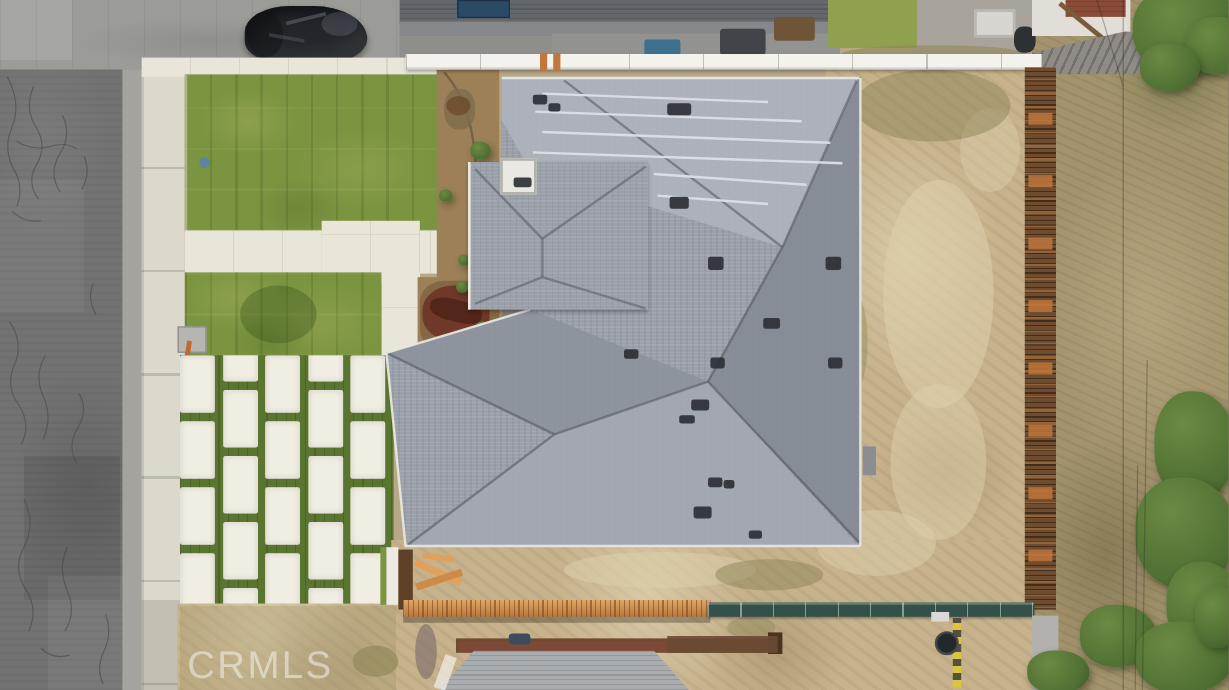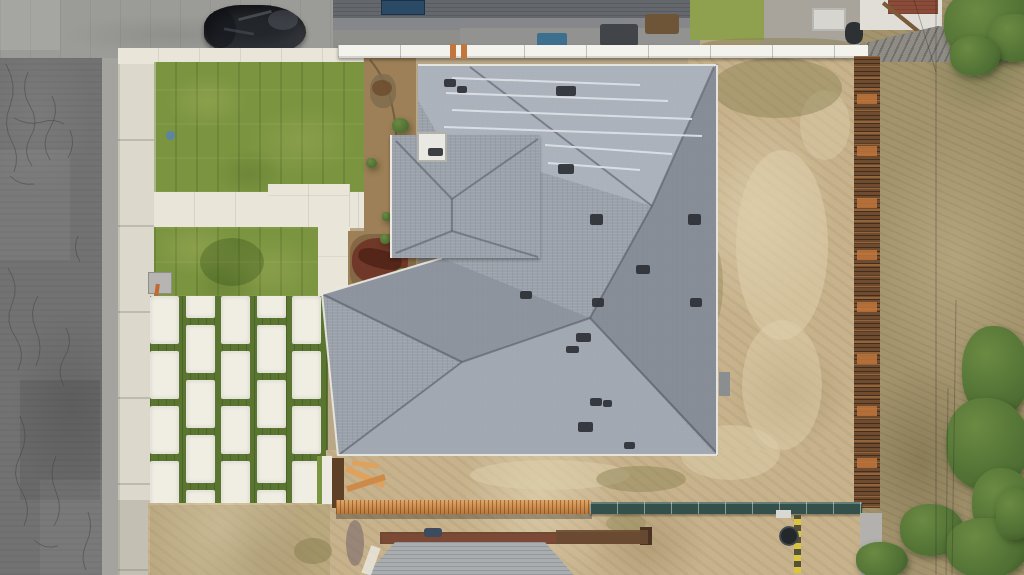--- a/index.html
+++ b/index.html
@@ -60,20 +60,21 @@
   .yellowpole{background:repeating-linear-gradient(0deg, #d9c53e 0 6px, #55503a 6px 12px)}
   .tree{background:radial-gradient(circle at 35% 30%, var(--treeLight), var(--treeGreen) 68%, #3c5526 100%);
         border-radius:46% 54% 52% 48%;box-shadow:2px 3px 6px rgba(30,40,15,.45)}
   .watermark{position:absolute;left:156px;top:536px;z-index:10;
     font:500 32px "Liberation Sans",sans-serif;letter-spacing:2px;color:rgba(243,242,235,.55)}
 </style>
 </head>
 <body>
 
 <div class="scene">
+  <div class="watermark">CRMLS</div>
 <div class="sh tex-scrub" style="left: 854px; top: 0px; width: 170px; height: 575px;"></div>
     <div class="sh tex-asphalt" style="left: 0px; top: 0px; width: 122px; height: 575px;"></div>
     <div class="sh " style="left: 0px; top: 150px; width: 70px; height: 110px; background-color: rgb(255, 255, 255); opacity: 0.05;"></div>
     <div class="sh " style="left: 20px; top: 380px; width: 80px; height: 120px; background-color: rgb(0, 0, 0); opacity: 0.08;"></div>
     <div class="sh " style="left: 40px; top: 480px; width: 62px; height: 95px; background-color: rgb(255, 255, 255); opacity: 0.05;"></div>
     <svg viewBox="0 0 1024 575" width="1024" height="575" style="position: absolute; left: 0px; top: 0px; pointer-events: none; overflow: visible;">
       <path d="M6,64 q12,22 4,42 q-8,18 2,36 q8,14 2,30" fill="none" stroke="#464646" stroke-width="1" opacity="0.55"></path>
       <path d="M28,72 q-8,18 2,34 q10,16 0,32 q-8,14 2,28" fill="none" stroke="#464646" stroke-width="1" opacity="0.55"></path>
       <path d="M52,96 q8,16 -2,32 q-10,16 0,32" fill="none" stroke="#464646" stroke-width="1" opacity="0.55"></path>
       <path d="M14,118 q14,8 28,4 q12,-4 22,2" fill="none" stroke="#464646" stroke-width="1" opacity="0.55"></path>

